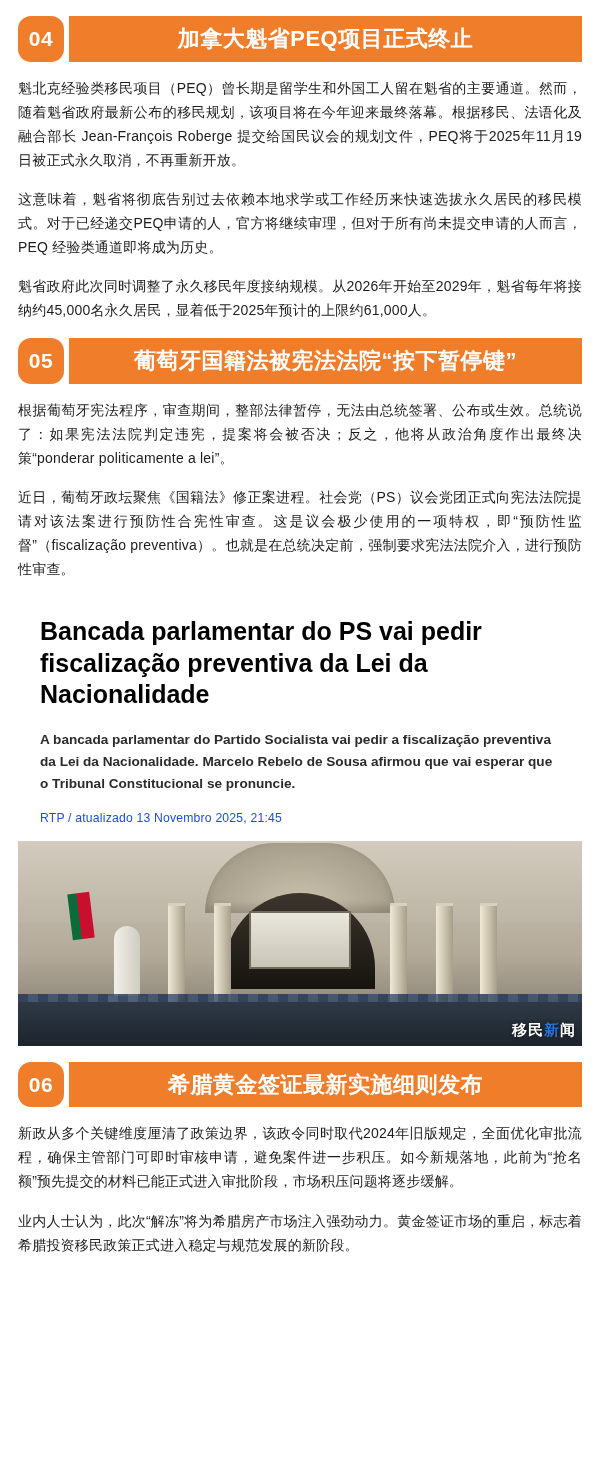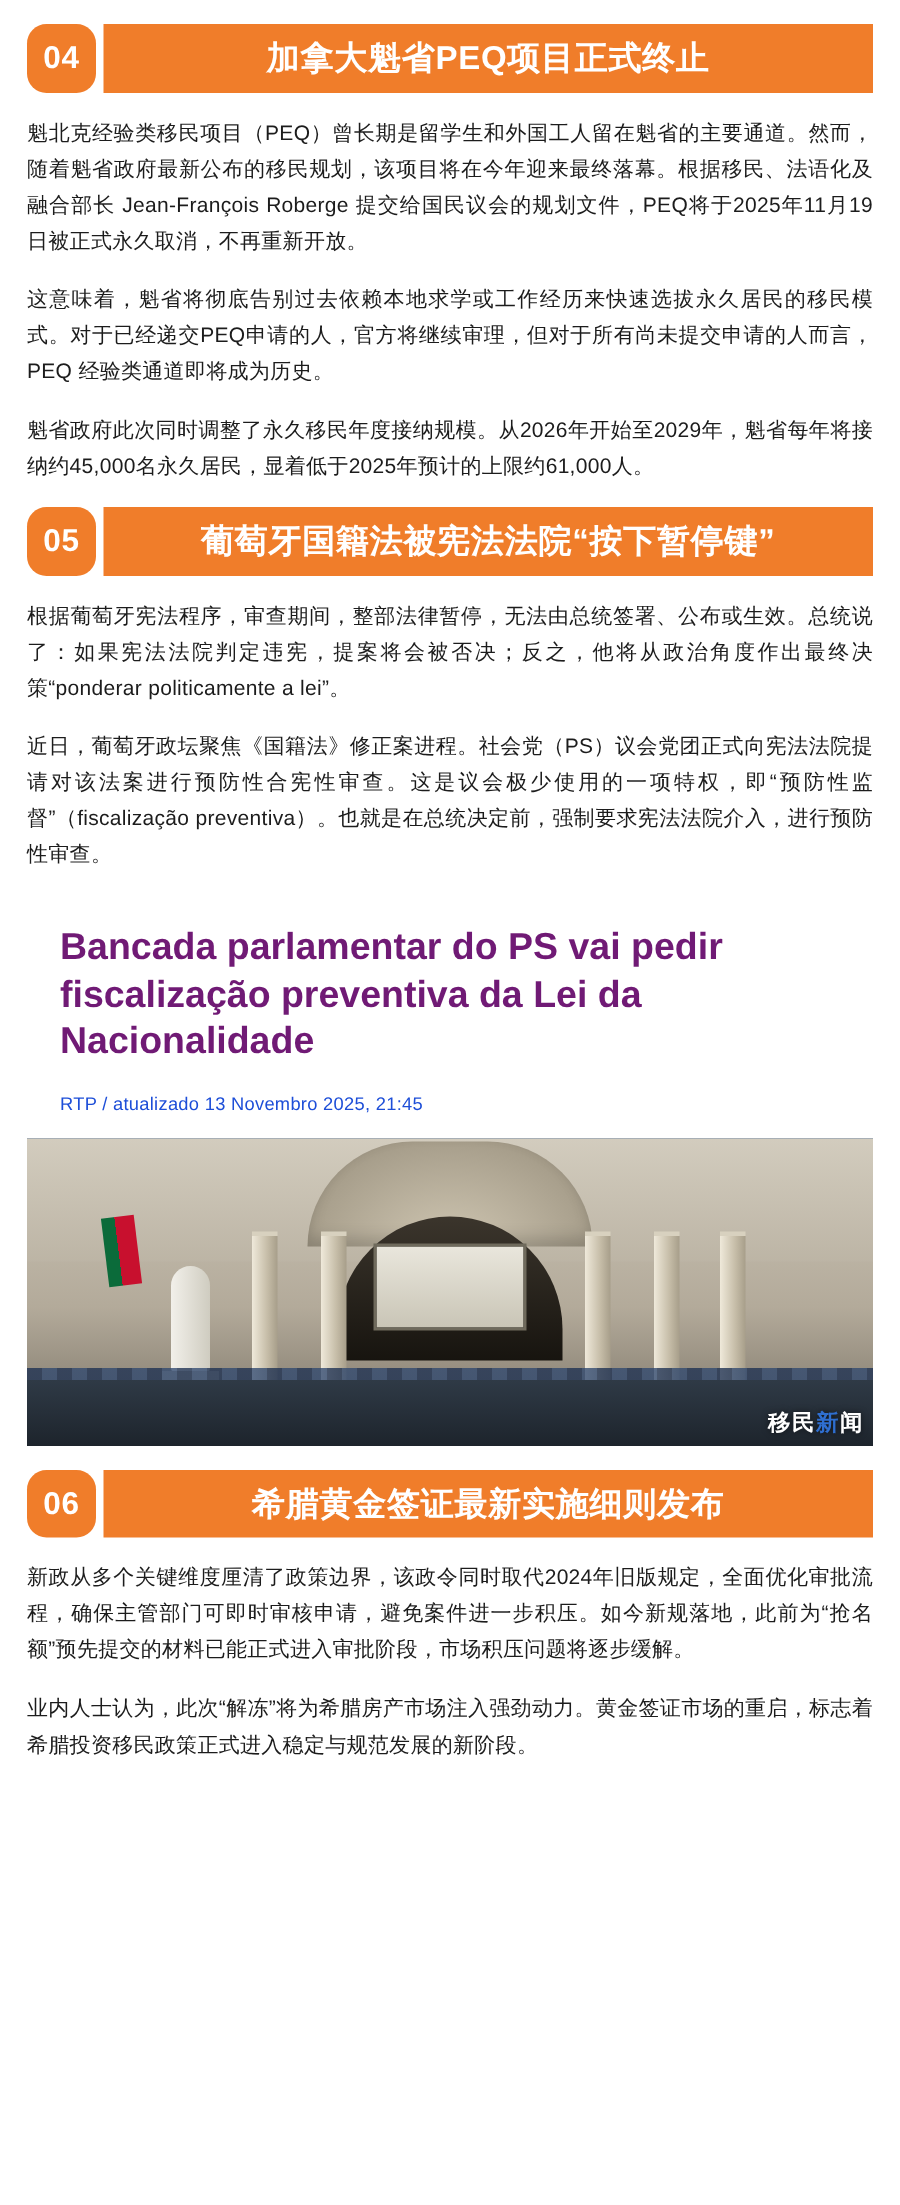--- a/index.html
+++ b/index.html
@@ -65,21 +65,21 @@
     background: #ffffff;
     overflow: hidden;
   }
   .news-inner {
     padding: 10px 22px 4px 22px;
   }
   .news-headline {
     font-size: 25px;
     line-height: 1.26;
     font-weight: bold;
-    color: #701a75;
+    color: #000000;
     margin: 10px 0 18px 0;
     font-family: "Liberation Sans", sans-serif;
   }
   .news-lede {
     font-size: 13.6px;
     line-height: 1.62;
     color: #2b2b2b;
     font-weight: bold;
     margin: 0 0 16px 0;
   }
@@ -183,20 +183,21 @@
   <div class="section-head">
     <div class="sec-num">05</div>
     <div class="sec-title">葡萄牙国籍法被宪法法院“按下暂停键”</div>
   </div>
   <p class="body-p">根据葡萄牙宪法程序，审查期间，整部法律暂停，无法由总统签署、公布或生效。总统说了：如果宪法法院判定违宪，提案将会被否决；反之，他将从政治角度作出最终决策“ponderar politicamente a lei”。</p>
   <p class="body-p">近日，葡萄牙政坛聚焦《国籍法》修正案进程。社会党（PS）议会党团正式向宪法法院提请对该法案进行预防性合宪性审查。这是议会极少使用的一项特权，即“预防性监督”（fiscalização preventiva）。也就是在总统决定前，强制要求宪法法院介入，进行预防性审查。</p>
 
   <div class="news-card">
     <div class="news-inner">
       <div class="news-headline">Bancada parlamentar do PS vai pedir fiscalização preventiva da Lei da Nacionalidade</div>
+      <div class="news-lede">A bancada parlamentar do Partido Socialista vai pedir a fiscalização preventiva da Lei da Nacionalidade. Marcelo Rebelo de Sousa afirmou que vai esperar que o Tribunal Constitucional se pronuncie.</div>
       <div class="news-meta">RTP / atualizado 13 Novembro 2025, 21:45</div>
     </div>
     <div class="news-photo">
       <div class="ph-sky"></div>
       <div class="ph-wall"></div>
       <div class="ph-dome"></div>
       <div class="ph-arch"></div>
       <div class="ph-screen"></div>
       <div class="ph-col" style="left:150px;"></div>
       <div class="ph-col" style="left:196px;"></div>

